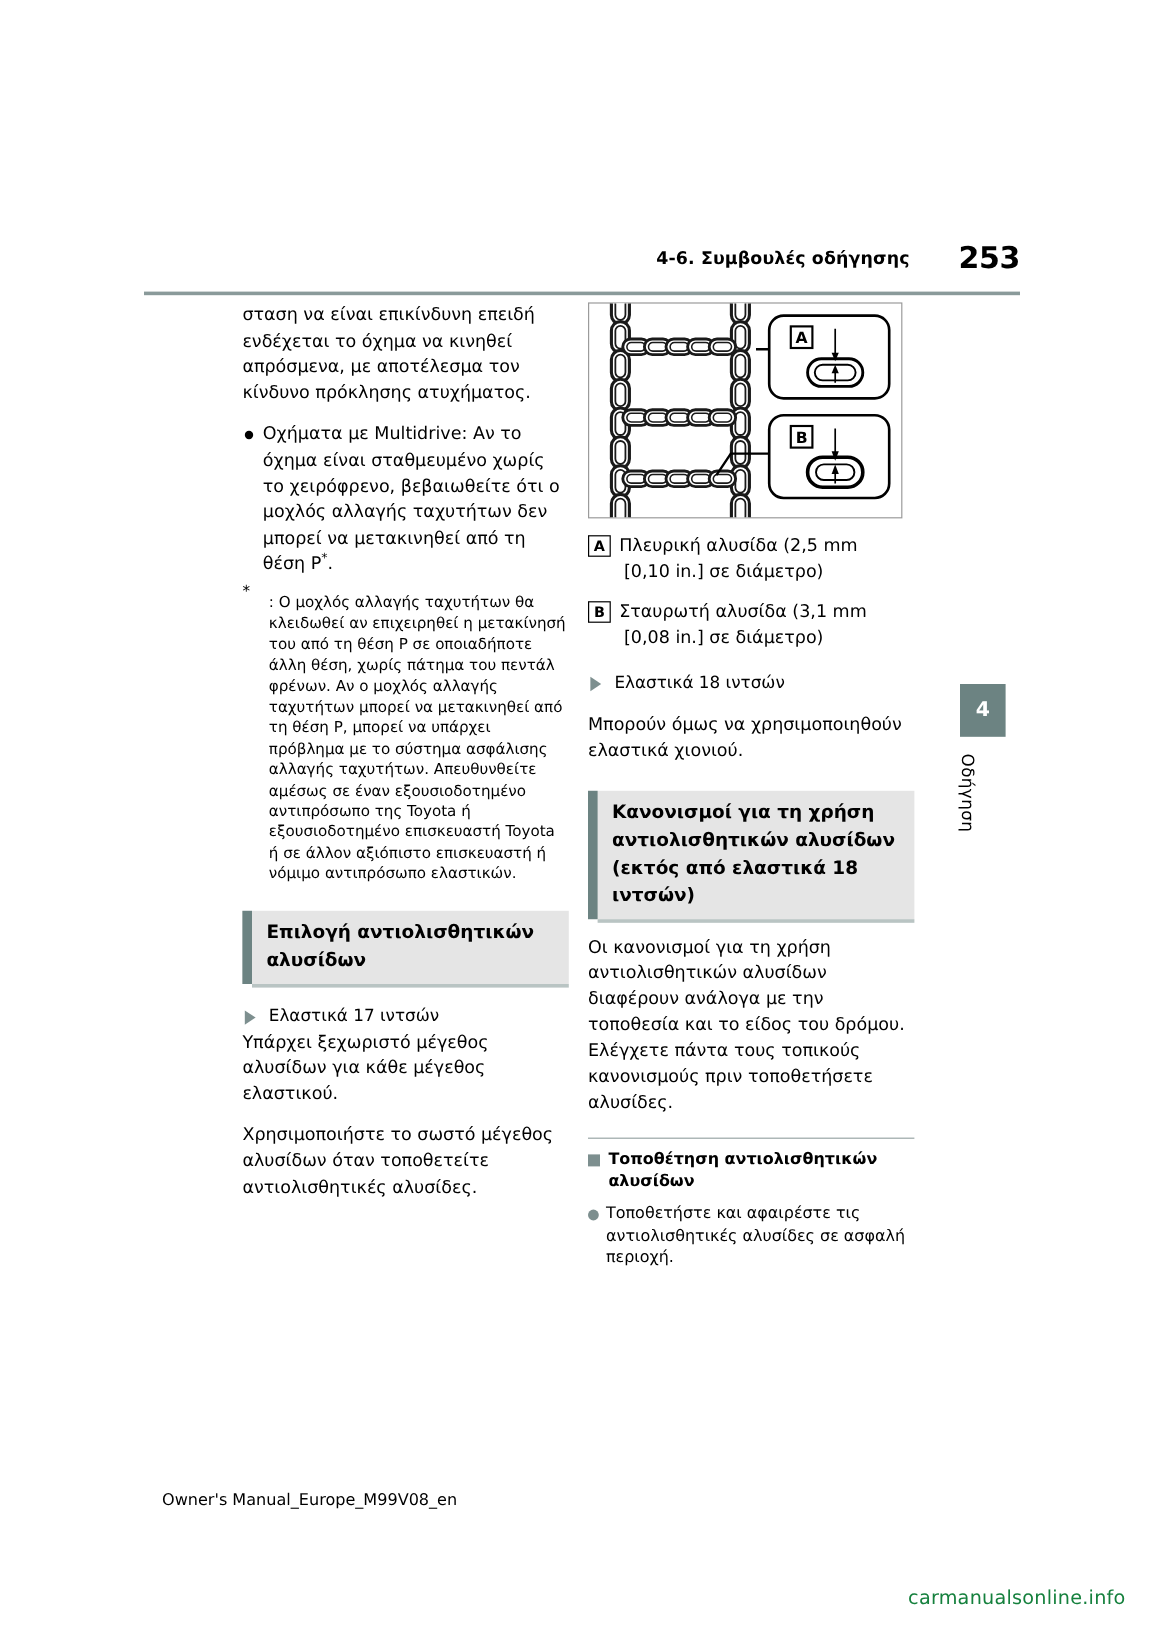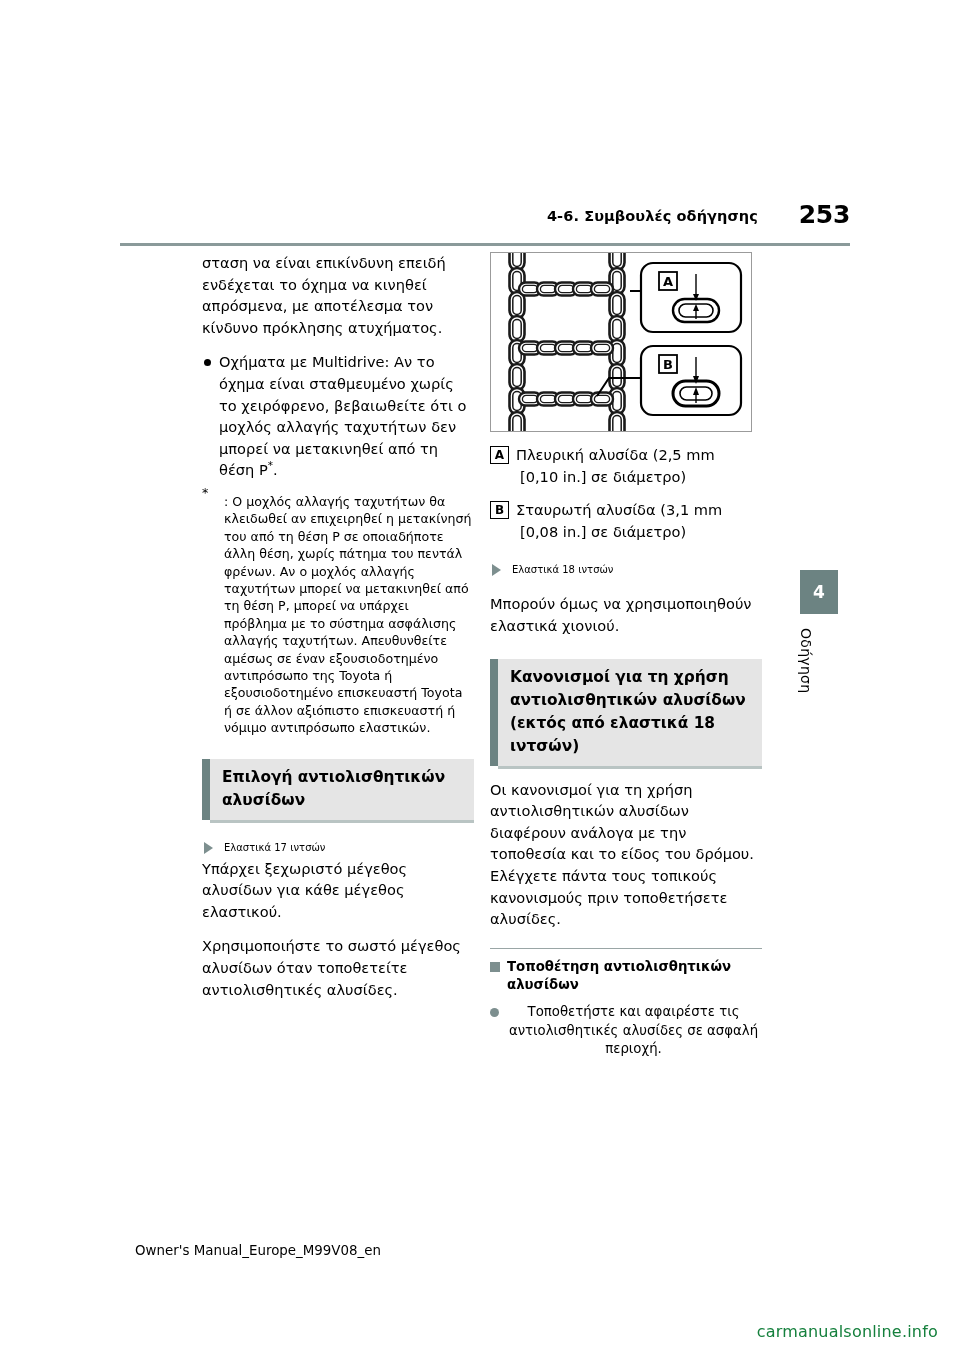--- a/index.html
+++ b/index.html
@@ -123,21 +123,21 @@
     left: 0; right: 0; bottom: -3px;
     height: 3px;
     background: #b9c4c3;
   }
 
   
   .tri-head {
     position: relative;
     padding-left: 22px;
     margin-top: 17px;
-    font-size: 10px;
+    font-size: 14px;
     line-height: 21px;
   }
   .tri-head::before {
     content: "";
     position: absolute;
     left: 2px;
     top: 5px;
     width: 0; height: 0;
     border-left: 9px solid #7d8f8f;
     border-top: 6px solid transparent;
@@ -194,21 +194,20 @@
     font-size: 13.3px;
     line-height: 18.6px;
     margin: 4px 0 0 0;
   }
   .dot-item {
     position: relative;
     padding-left: 15px;
     margin-top: 8px;
     font-size: 13.3px;
     line-height: 18.6px;
-    text-align: center;
   }
   .dot-item::before {
     content: "";
     position: absolute;
     left: 0px;
     top: 5px;
     width: 9px;
     height: 9px;
     border-radius: 50%;
     background: #7d8f8f;

